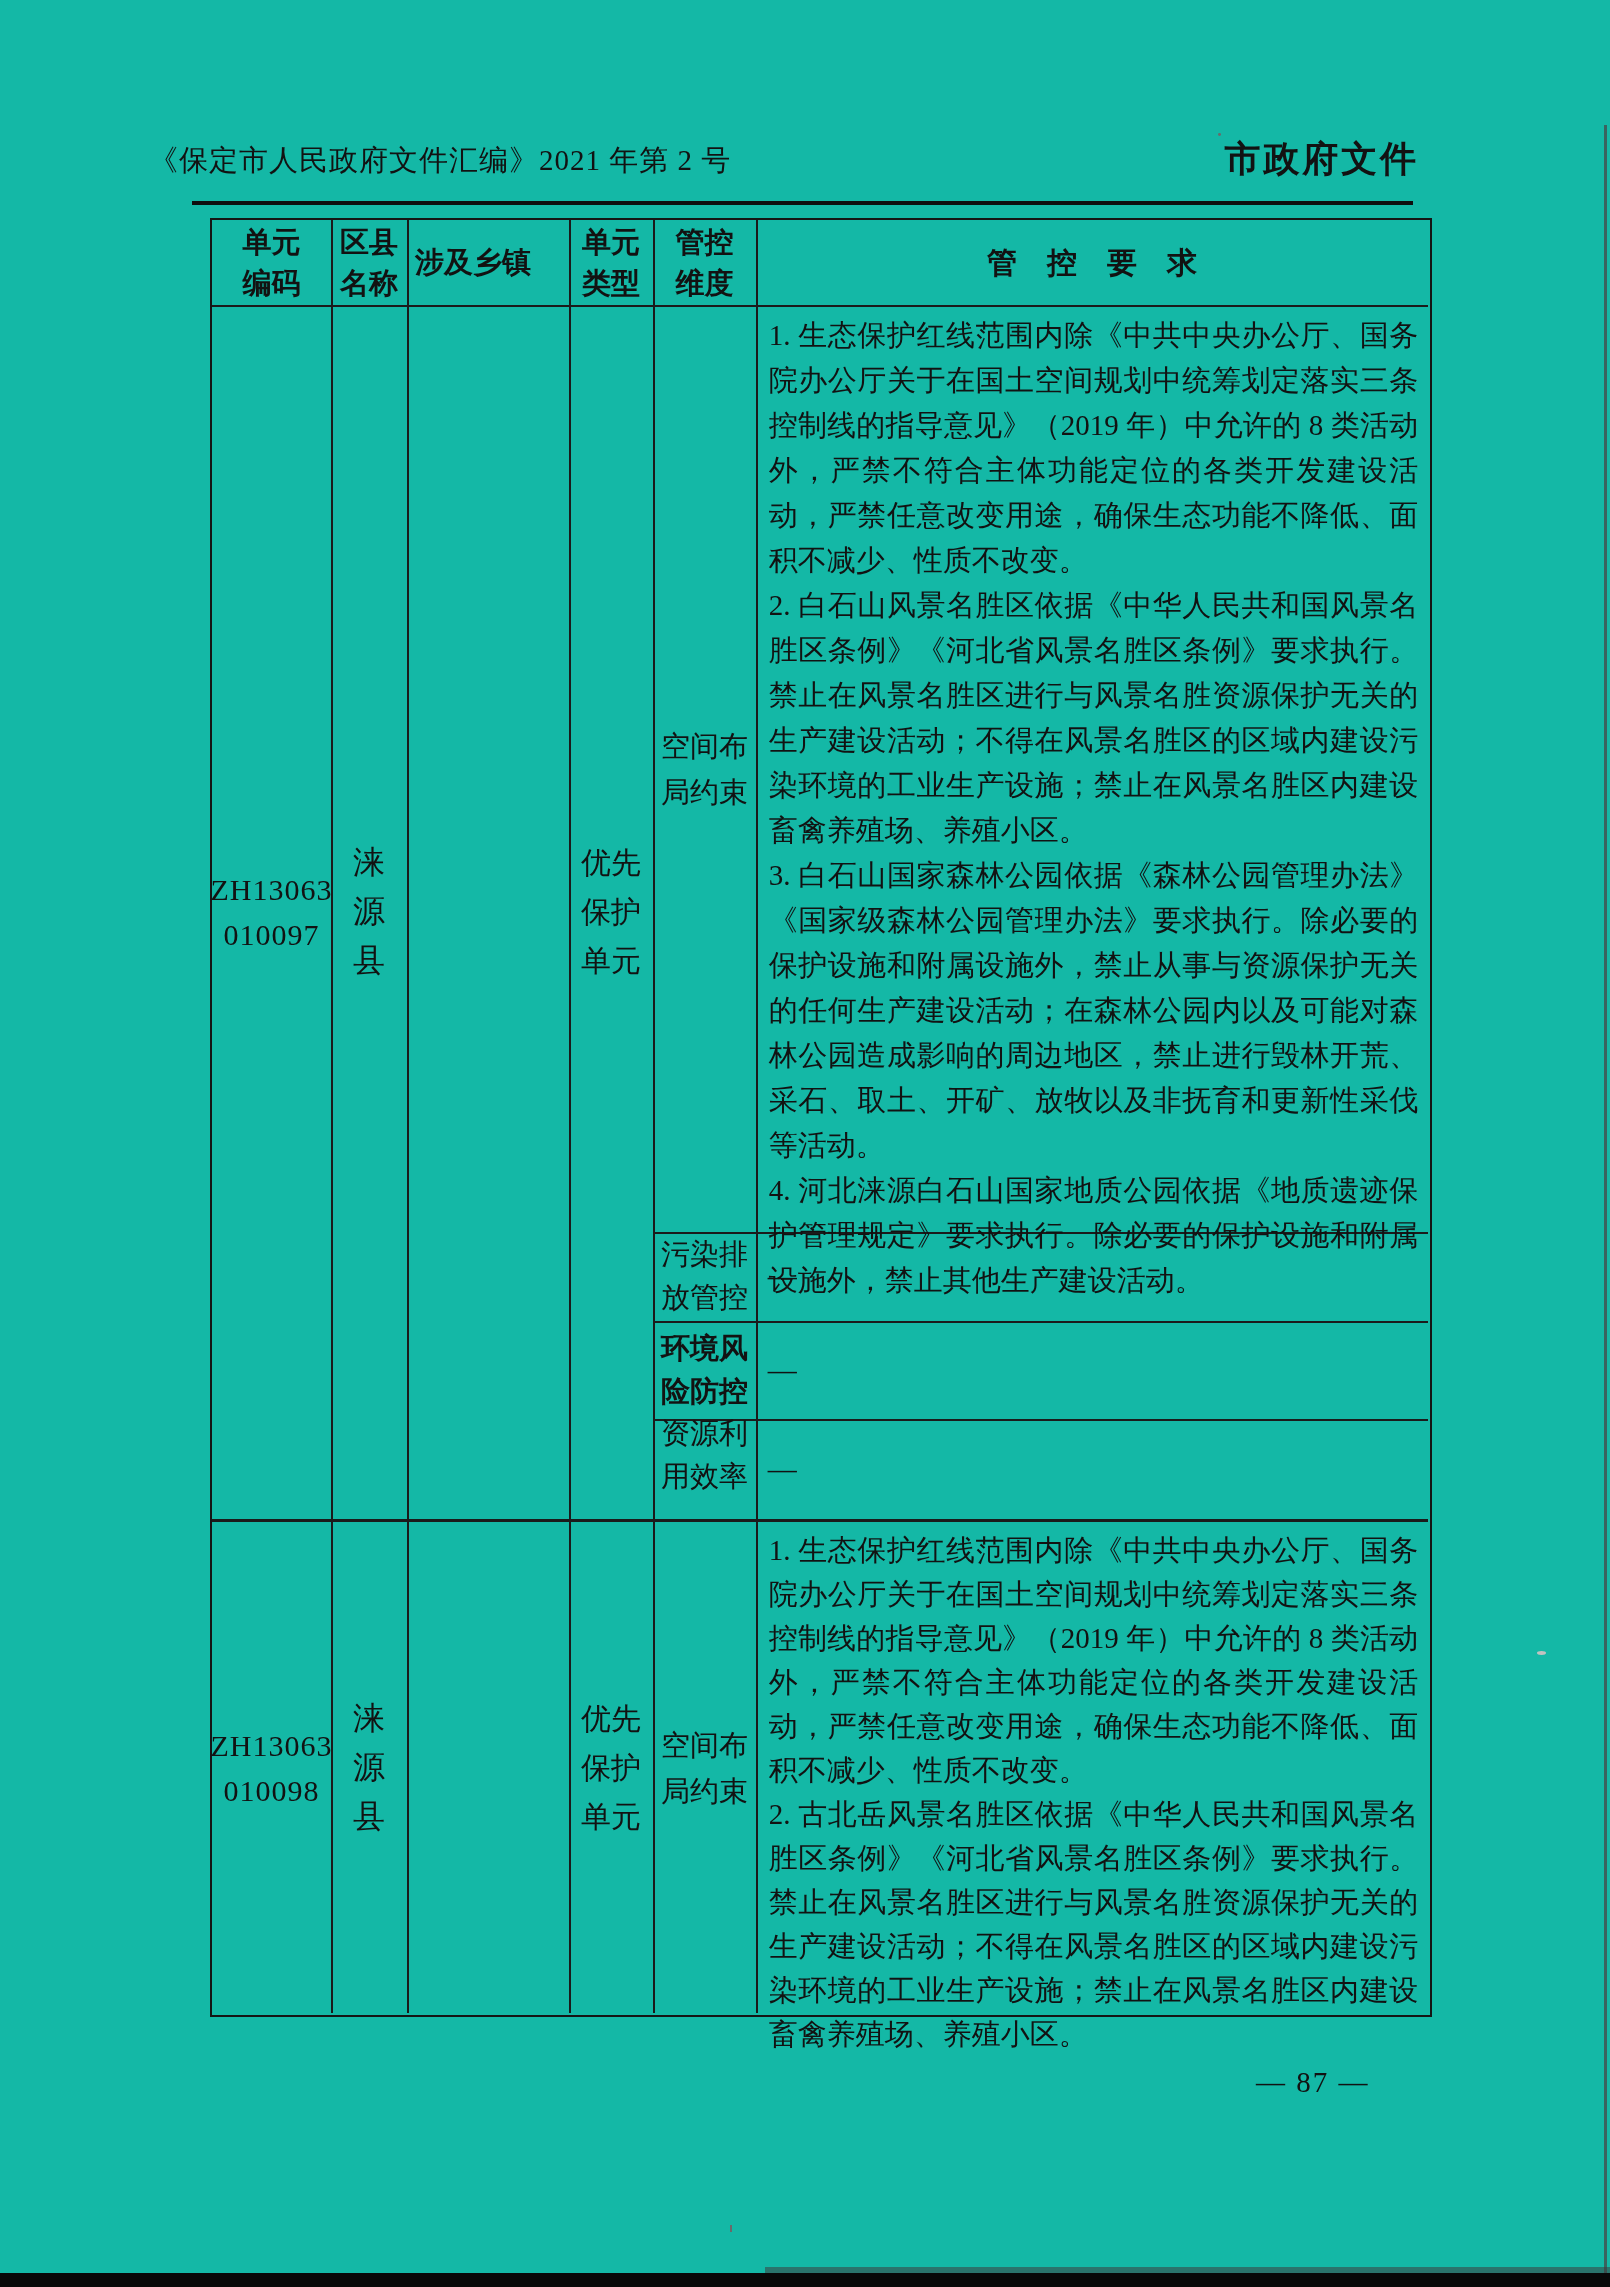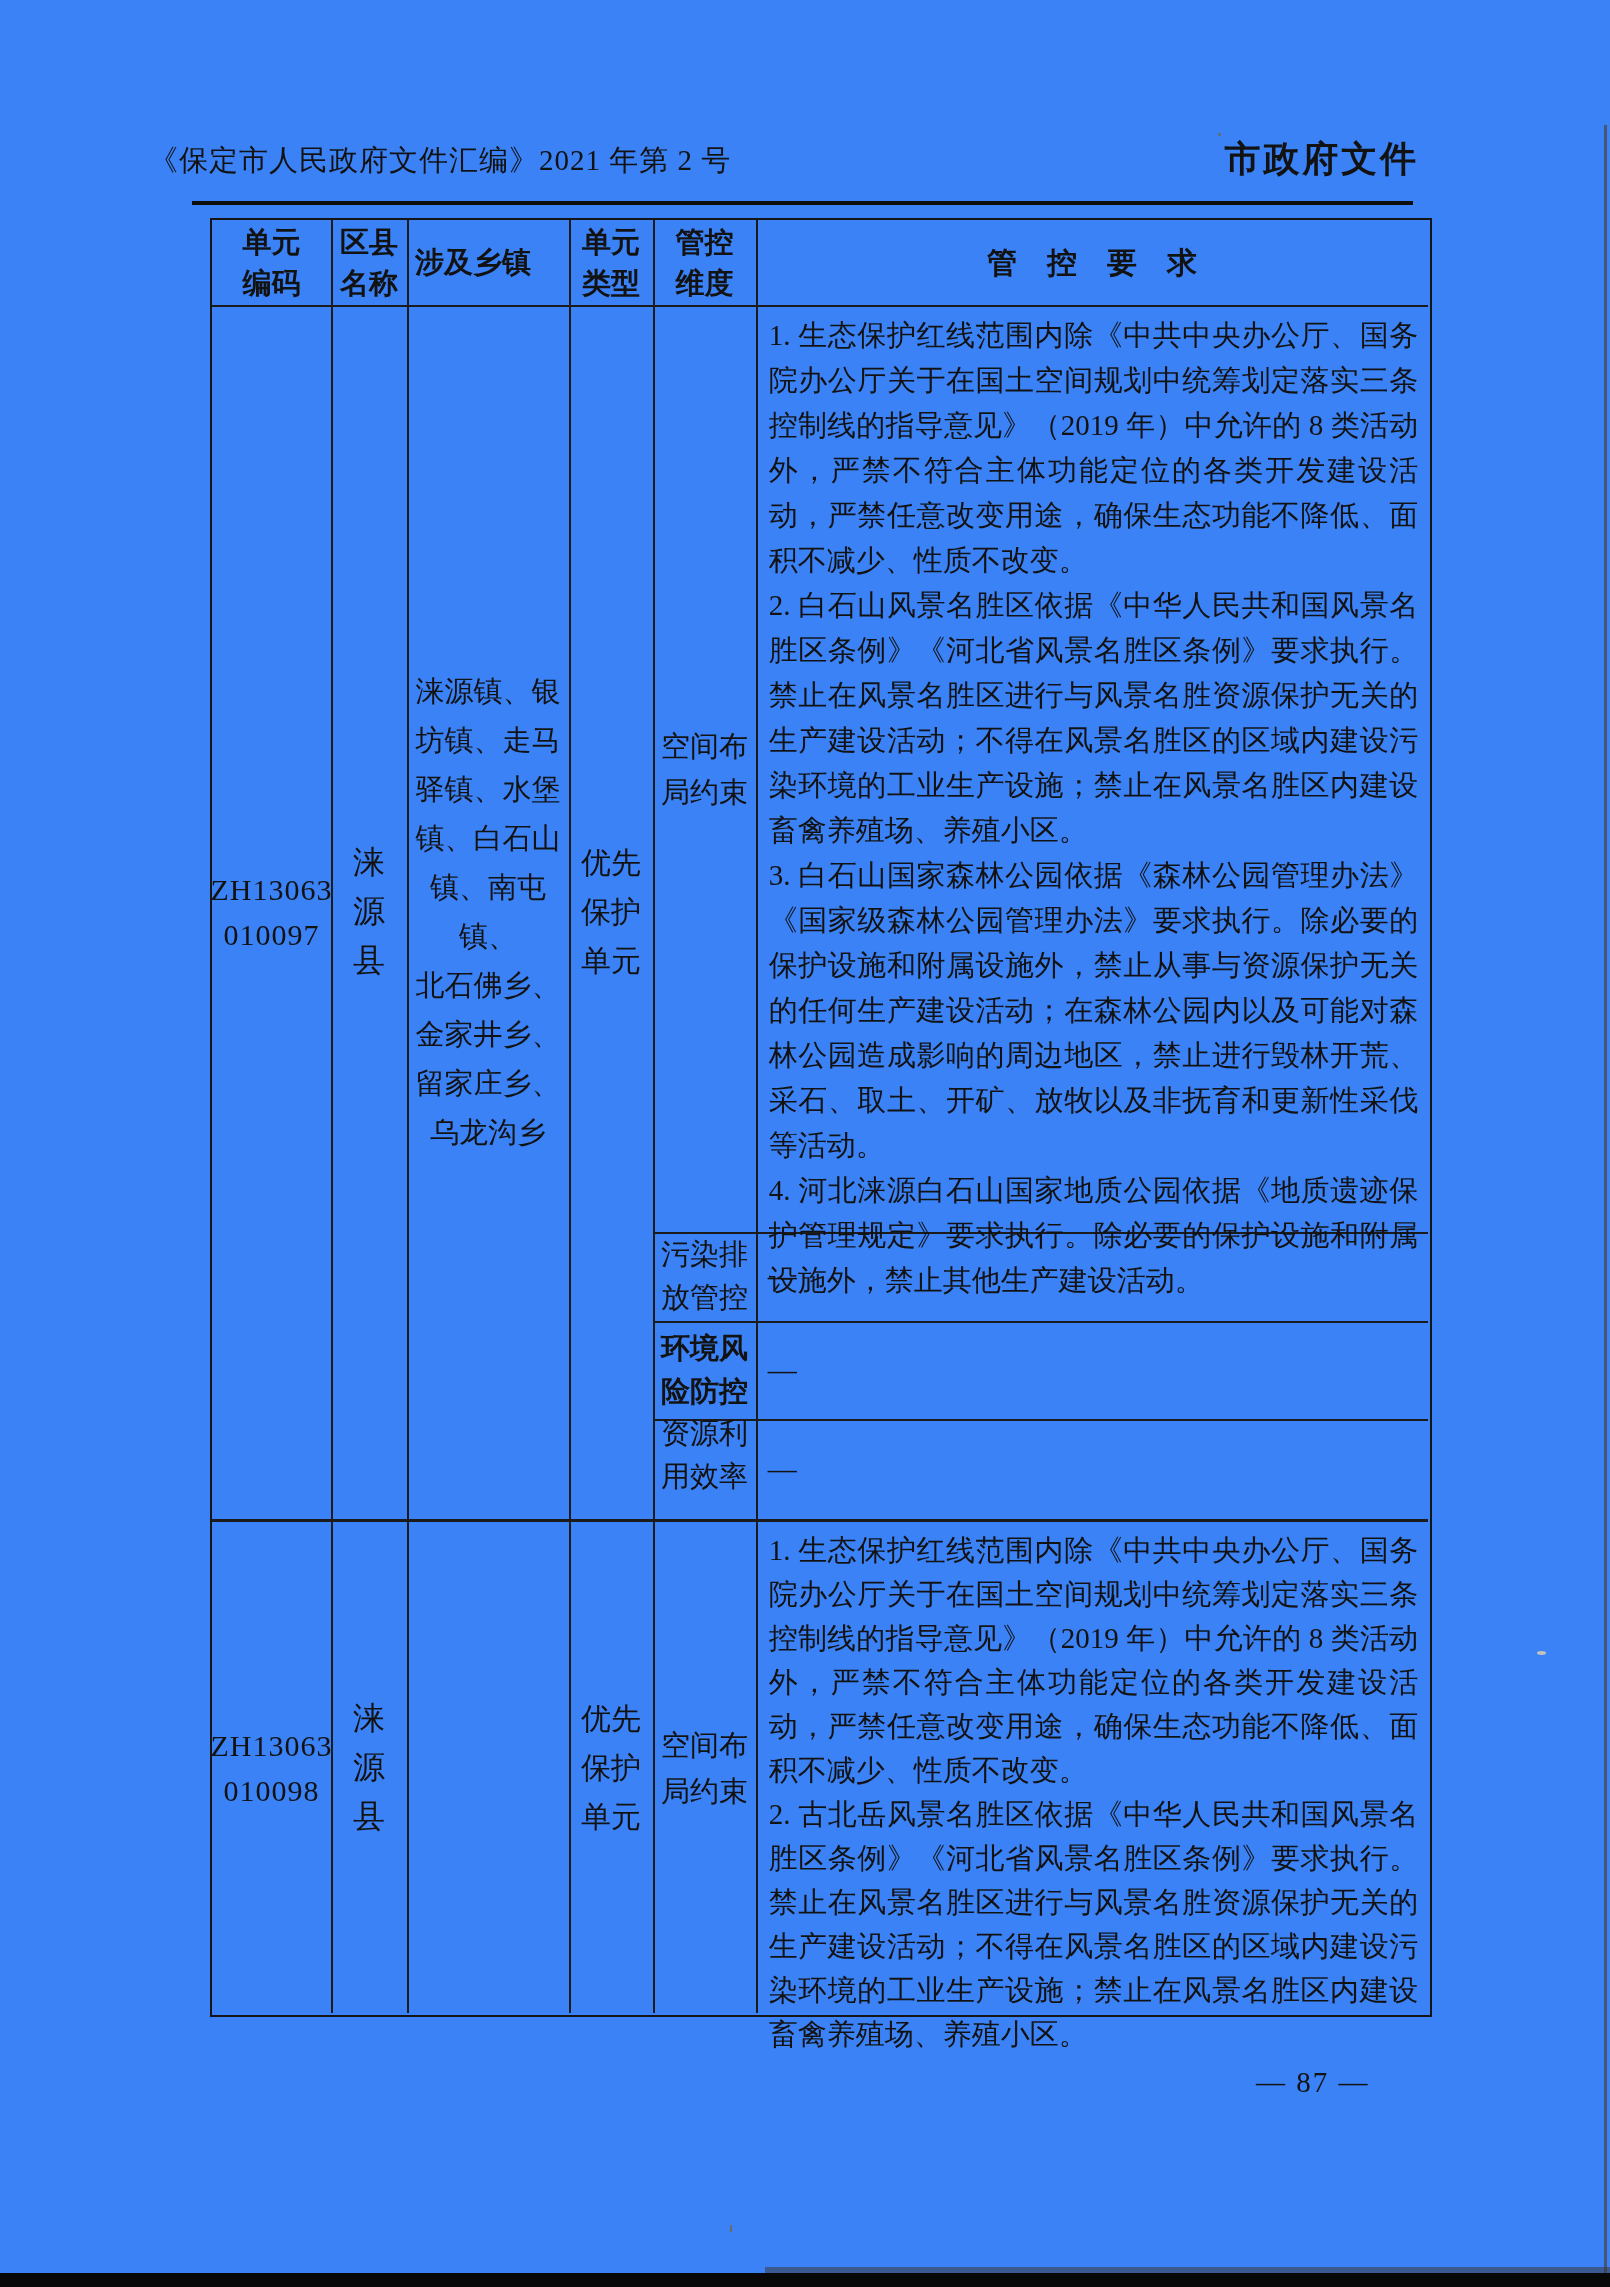--- a/index.html
+++ b/index.html
@@ -1,17 +1,17 @@
 <!DOCTYPE html>
 <html><head>
 <meta charset="utf-8">
 <style>
   html,body{margin:0;padding:0;background:#e8e8e6;}
   .page{
-    position:relative;width:1610px;height:2288px;background:#3b82f6;
+    position:relative;width:1610px;height:2288px;background:#14b8a6;
     font-family:"Liberation Serif","DejaVu Serif",serif;color:#121212;
     overflow:hidden;margin:0 auto;
   }
   .abs{position:absolute;}
   
   .hdr-left{left:149px;top:141px;font-size:29px;letter-spacing:1px;}
   .hdr-right{left:1219px;top:135px;width:200px;font-size:36px;font-weight:bold;
     font-family:"Liberation Sans","DejaVu Sans",sans-serif;letter-spacing:2.9px;text-align:right;}
   .hdr-rule{left:192px;top:201px;width:1221px;height:3.9px;background:#0e0e0e;}
   
@@ -73,29 +73,20 @@
 类型</div>
     <div class="cell hd" style="left:441px;top:0;width:103px;height:85px;">管控
 维度</div>
     <div class="cell hd" style="left:544px;top:0;width:672px;height:85px;font-size:30px;">管　控　要　求</div>
 
     <div class="cell code" style="left:0;top:85px;width:119px;height:1213px;">ZH13063
 010097</div>
     <div class="cell county" style="left:119px;top:85px;width:76px;height:1213px;">涞
 源
 县</div>
-    <div class="cell towns" style="left:195px;top:85px;width:162px;height:1213px;">涞源镇、银
-坊镇、走马
-驿镇、水堡
-镇、白石山
-镇、南屯镇、
-北石佛乡、
-金家井乡、
-留家庄乡、
-乌龙沟乡</div>
     <div class="cell utype" style="left:357px;top:85px;width:84px;height:1213px;">优先
 保护
 单元</div>
 
     <div class="cell dim" style="left:441px;top:85px;width:103px;height:927px;">空间布
 局约束</div>
     <div class="req" style="left:544px;top:85px;width:672px;height:927px;">
       <p>1. 生态保护红线范围内除《中共中央办公厅、国务院办公厅关于在国土空间规划中统筹划定落实三条控制线的指导意见》（2019 年）中允许的 8 类活动外，严禁不符合主体功能定位的各类开发建设活动，严禁任意改变用途，确保生态功能不降低、面积不减少、性质不改变。</p>
       <p>2. 白石山风景名胜区依据《中华人民共和国风景名胜区条例》《河北省风景名胜区条例》要求执行。禁止在风景名胜区进行与风景名胜资源保护无关的生产建设活动；不得在风景名胜区的区域内建设污染环境的工业生产设施；禁止在风景名胜区内建设畜禽养殖场、养殖小区。</p>
       <p>3. 白石山国家森林公园依据《森林公园管理办法》《国家级森林公园管理办法》要求执行。除必要的保护设施和附属设施外，禁止从事与资源保护无关的任何生产建设活动；在森林公园内以及可能对森林公园造成影响的周边地区，禁止进行毁林开荒、采石、取土、开矿、放牧以及非抚育和更新性采伐等活动。</p>

